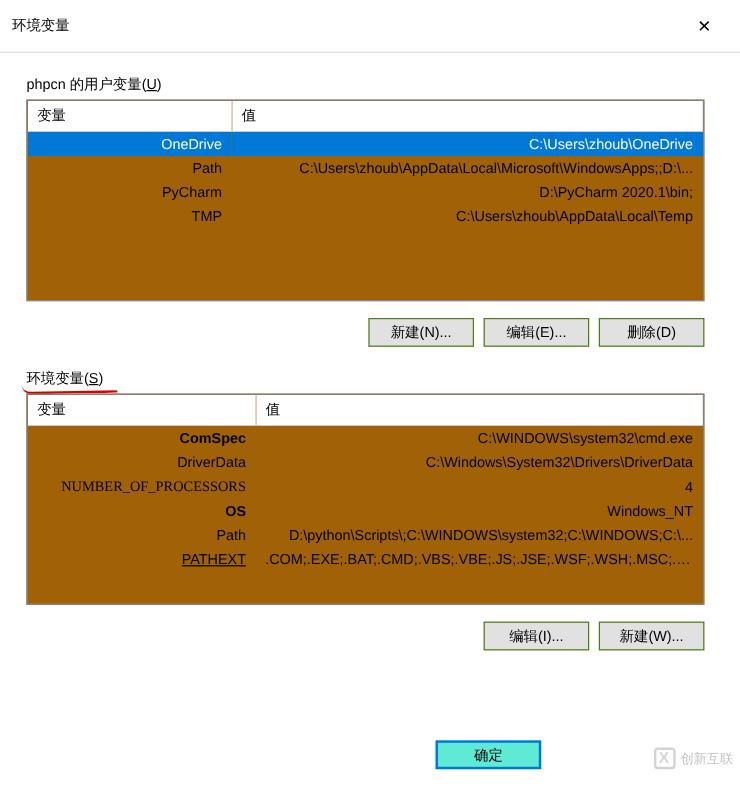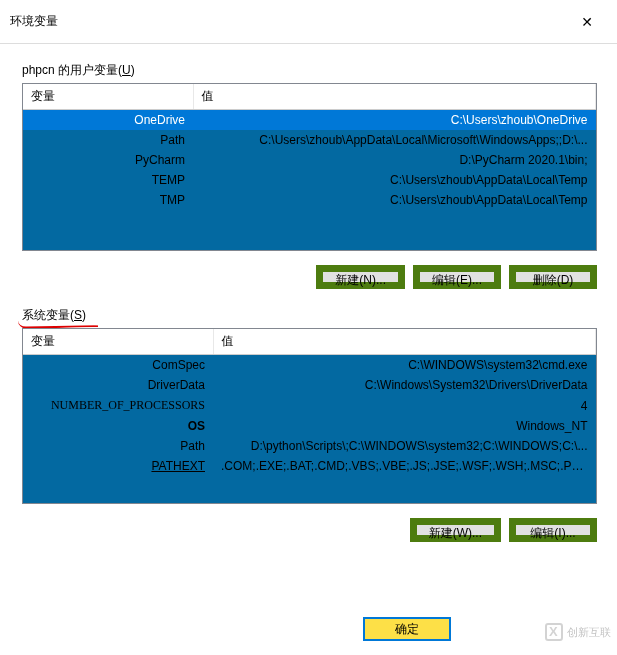--- a/index.html
+++ b/index.html
@@ -24,21 +24,21 @@
   }
   .titlebar .title { flex: 1; font-size: 12px; }
   .titlebar .close {
     font-size: 14px;
     font-family: Arial, sans-serif;
     width: 40px;
     text-align: center;
     cursor: default;
   }
   .content {
-    padding: 18px 20px 10px 22px;
+    padding: 18px 30px 10px 22px;
   }
   .section-label {
     font-size: 12px;
     margin-bottom: 4px;
     display: inline-block;
     position: relative;
   }
   .annot-red-sys {
     position: absolute;
     left: -4px;
@@ -48,21 +48,21 @@
     border-bottom: 2px solid #d00;
     border-bottom-left-radius: 8px;
     transform: rotate(-1deg);
     pointer-events: none;
   }
   .tbl-wrap {
     border: 1px solid #828790;
     height: 168px;
     overflow-y: auto;
     overflow-x: hidden;
-    background: #0369a1;
+    background: #a16207;
     position: relative;
   }
   .tbl {
     width: 100%;
     border-collapse: collapse;
     table-layout: fixed;
   }
   .tbl th {
     text-align: left;
     font-weight: normal;
@@ -92,30 +92,30 @@
   .col-val { }
   .btn-row {
     display: flex;
     justify-content: flex-end;
     gap: 8px;
     padding: 14px 0 18px 0;
   }
   .btn {
     min-width: 88px;
     height: 24px;
-    border: 7px solid #4d7c0f;
+    border: 1px solid #4d7c0f;
     background: #e1e1e1;
     font-size: 12px;
     font-family: inherit;
     cursor: default;
     padding: 0 12px;
   }
   .btn.primary {
     border: 2px solid #0078d7;
-    background: #fde047;
+    background: #5eead4;
   }
   .footer {
     position: absolute;
     bottom: 14px;
     right: 22px;
     display: flex;
     gap: 8px;
     align-items: center;
   }
   .annot-red-path {
@@ -190,53 +190,49 @@
             </tr>
             <tr>
               <td>Path</td>
               <td>C:\Users\zhoub\AppData\Local\Microsoft\WindowsApps;;D:\...</td>
             </tr>
             <tr>
               <td>PyCharm</td>
               <td>D:\PyCharm 2020.1\bin;</td>
             </tr>
             <tr>
-              <td>TEMP</td>
-              <td>C:\Users\zhoub\AppData\Local\Temp</td>
-            </tr>
-            <tr>
               <td>TMP</td>
               <td>C:\Users\zhoub\AppData\Local\Temp</td>
             </tr>
           </tbody>
       </table>
     </div>
     <div class="btn-row">
       <button class="btn">新建(N)...</button>
       <button class="btn">编辑(E)...</button>
       <button class="btn">删除(D)</button>
     </div>
   </div>
 
   <div>
     <span class="section-label" style="position:relative;">
-      <span>系统变量(</span><u class="hotkey">S</u><span>)</span>
+      <span>环境变量(</span><u class="hotkey">S</u><span>)</span>
       <span class="annot-red-sys"></span>
     </span>
     <div class="tbl-wrap" style="height:176px;">
       <table class="tbl">
         <thead>
           <tr>
             <th class="col-name" style="width:190px;">变量</th>
             <th class="col-val">值</th>
           </tr>
         </thead>
         <tbody id="sys-tbody">
             <tr>
-              <td style="position: relative;">ComSpec</td>
+              <td style="position: relative; font-weight: bold;">ComSpec</td>
               <td>C:\WINDOWS\system32\cmd.exe</td>
             </tr>
             <tr>
               <td style="position: relative;">DriverData</td>
               <td>C:\Windows\System32\Drivers\DriverData</td>
             </tr>
             <tr>
               <td style="position: relative; font-family: Liberation Serif, serif;">NUMBER_OF_PROCESSORS</td>
               <td>4</td>
             </tr>
@@ -249,22 +245,22 @@
               <td>D:\python\Scripts\;C:\WINDOWS\system32;C:\WINDOWS;C:\...</td>
             </tr>
             <tr>
               <td style="position: relative; text-decoration: underline;">PATHEXT</td>
               <td>.COM;.EXE;.BAT;.CMD;.VBS;.VBE;.JS;.JSE;.WSF;.WSH;.MSC;.PY;.P...</td>
             </tr>
           </tbody>
       </table>
     </div>
     <div class="btn-row">
+      <button class="btn">编辑(I)...</button>
       <button class="btn">新建(W)...</button>
-      <button class="btn">编辑(I)...</button>
     </div>
   </div>
 
 </div>
 
 <div class="footer" style="right:70px;">
   <button class="btn primary">确定</button>
   <button class="btn" style="visibility:hidden;">取消</button>
 </div>
 

